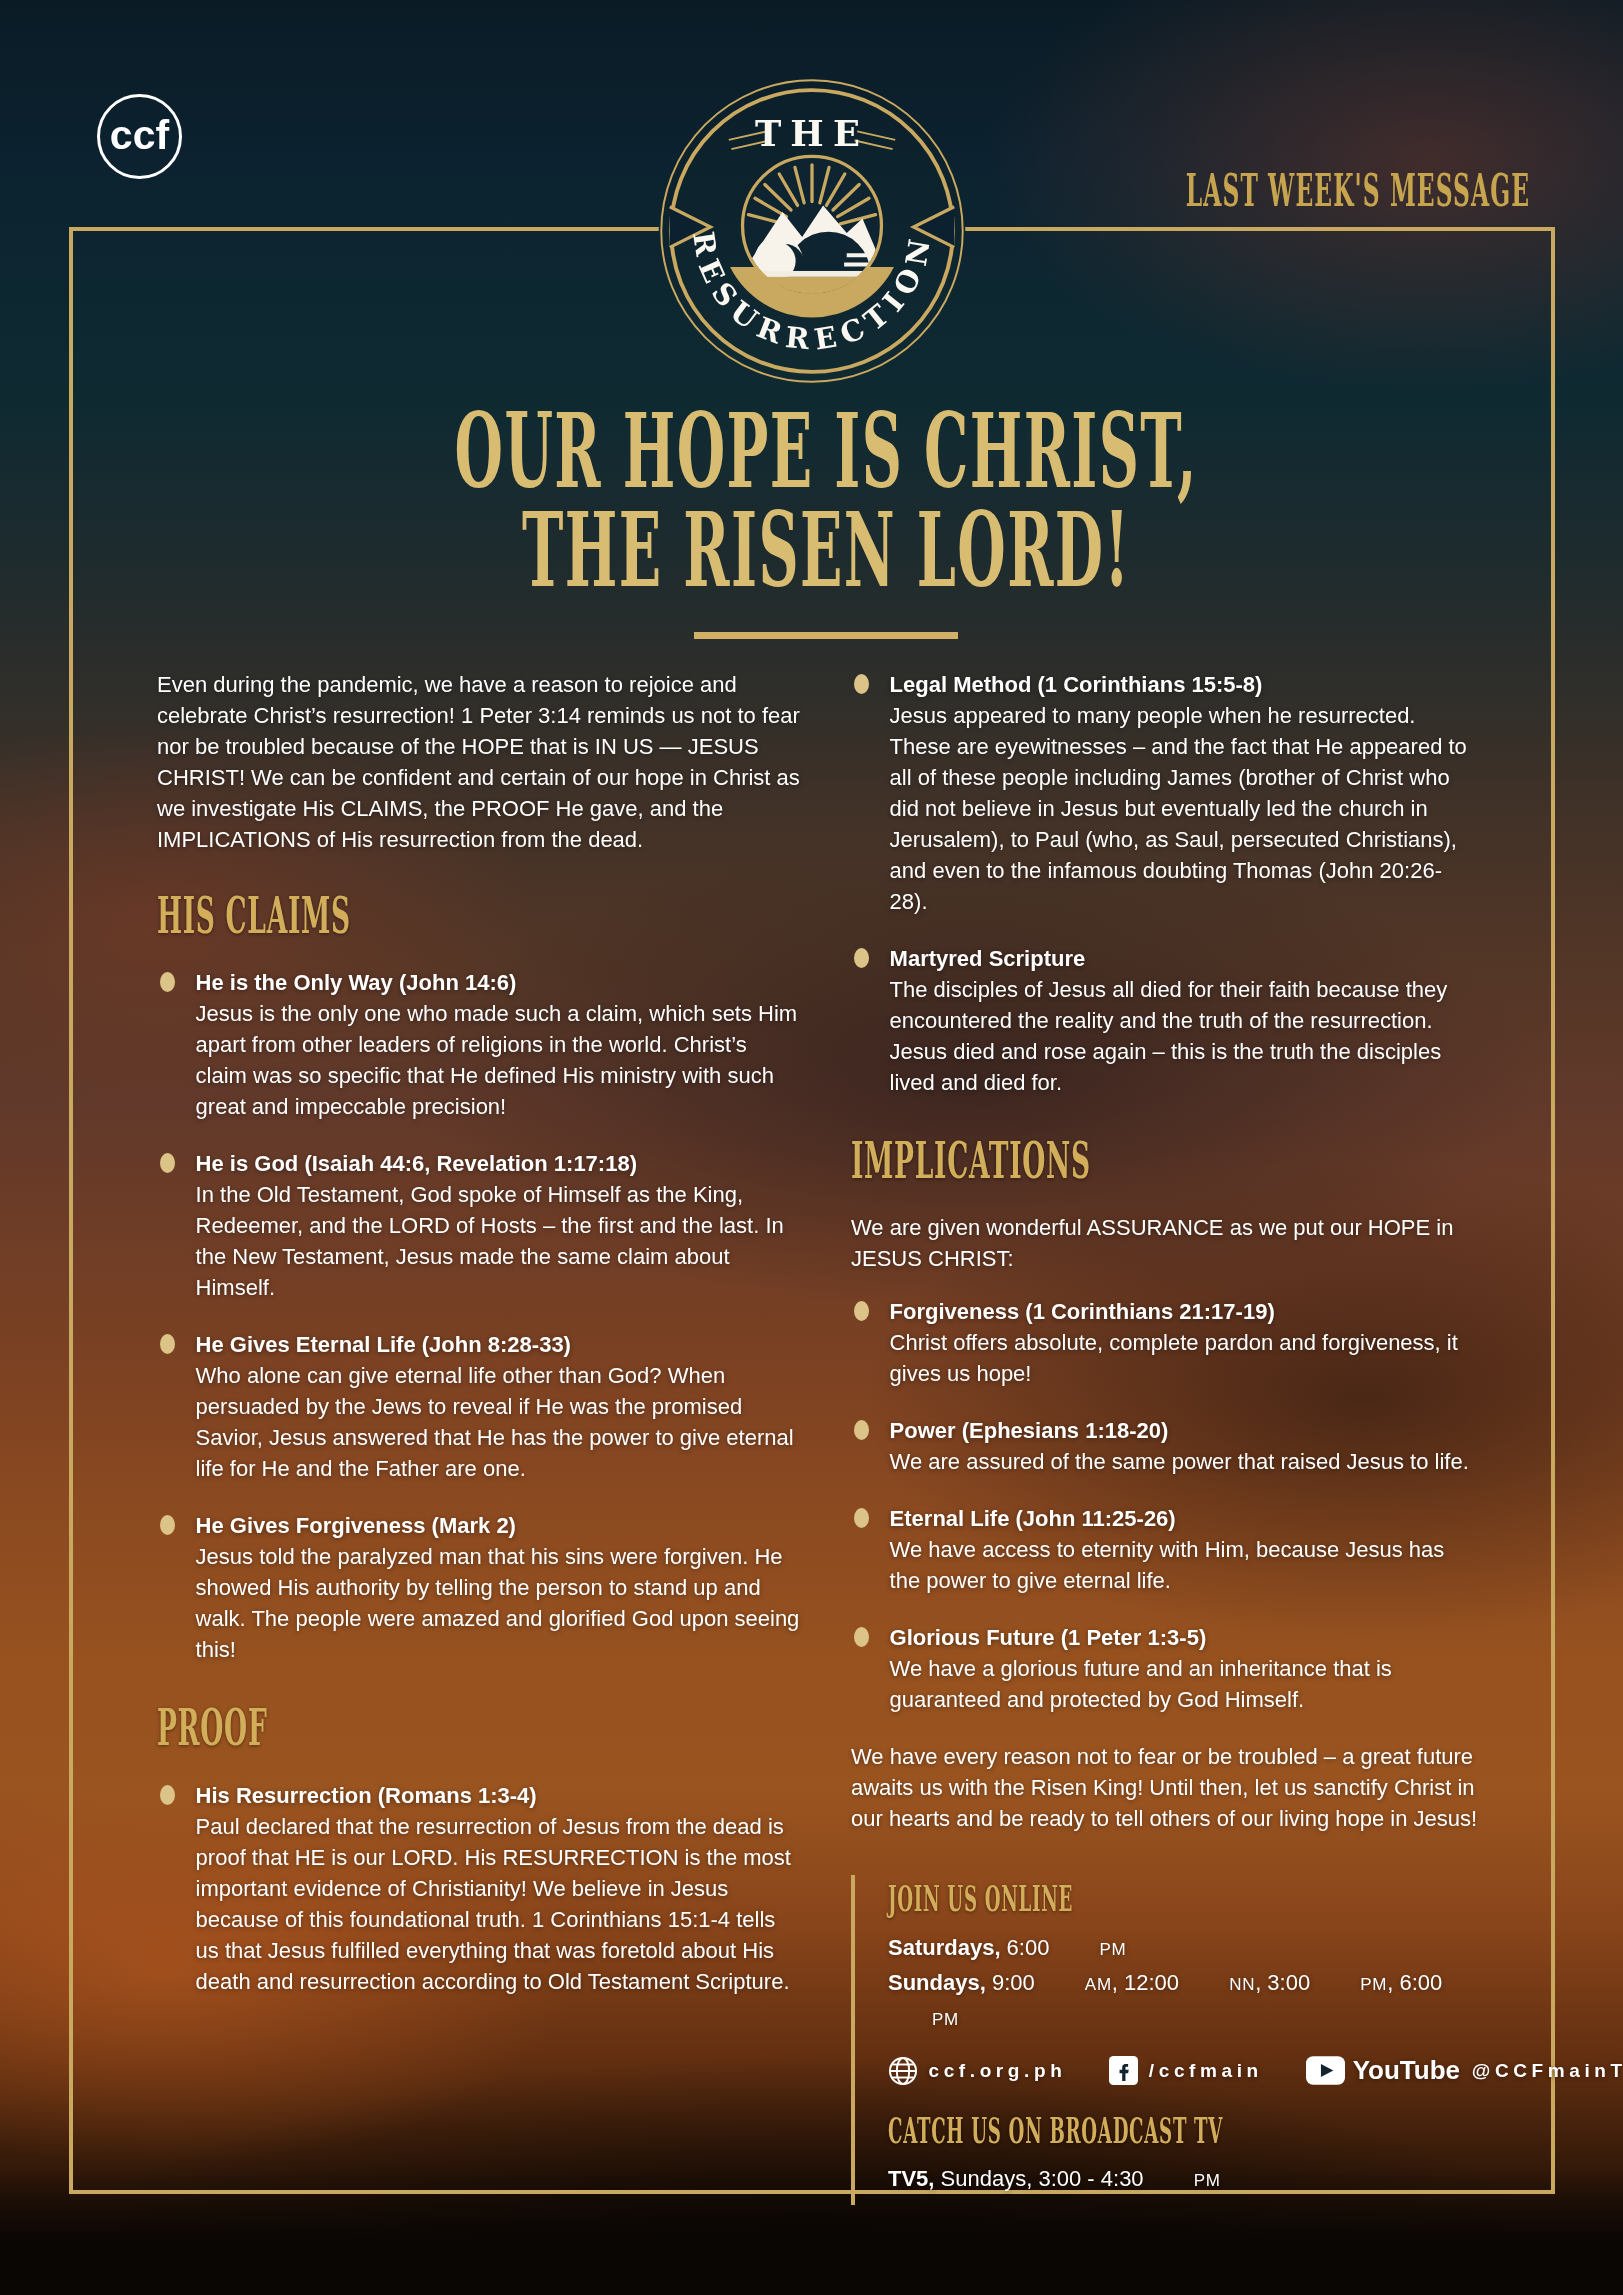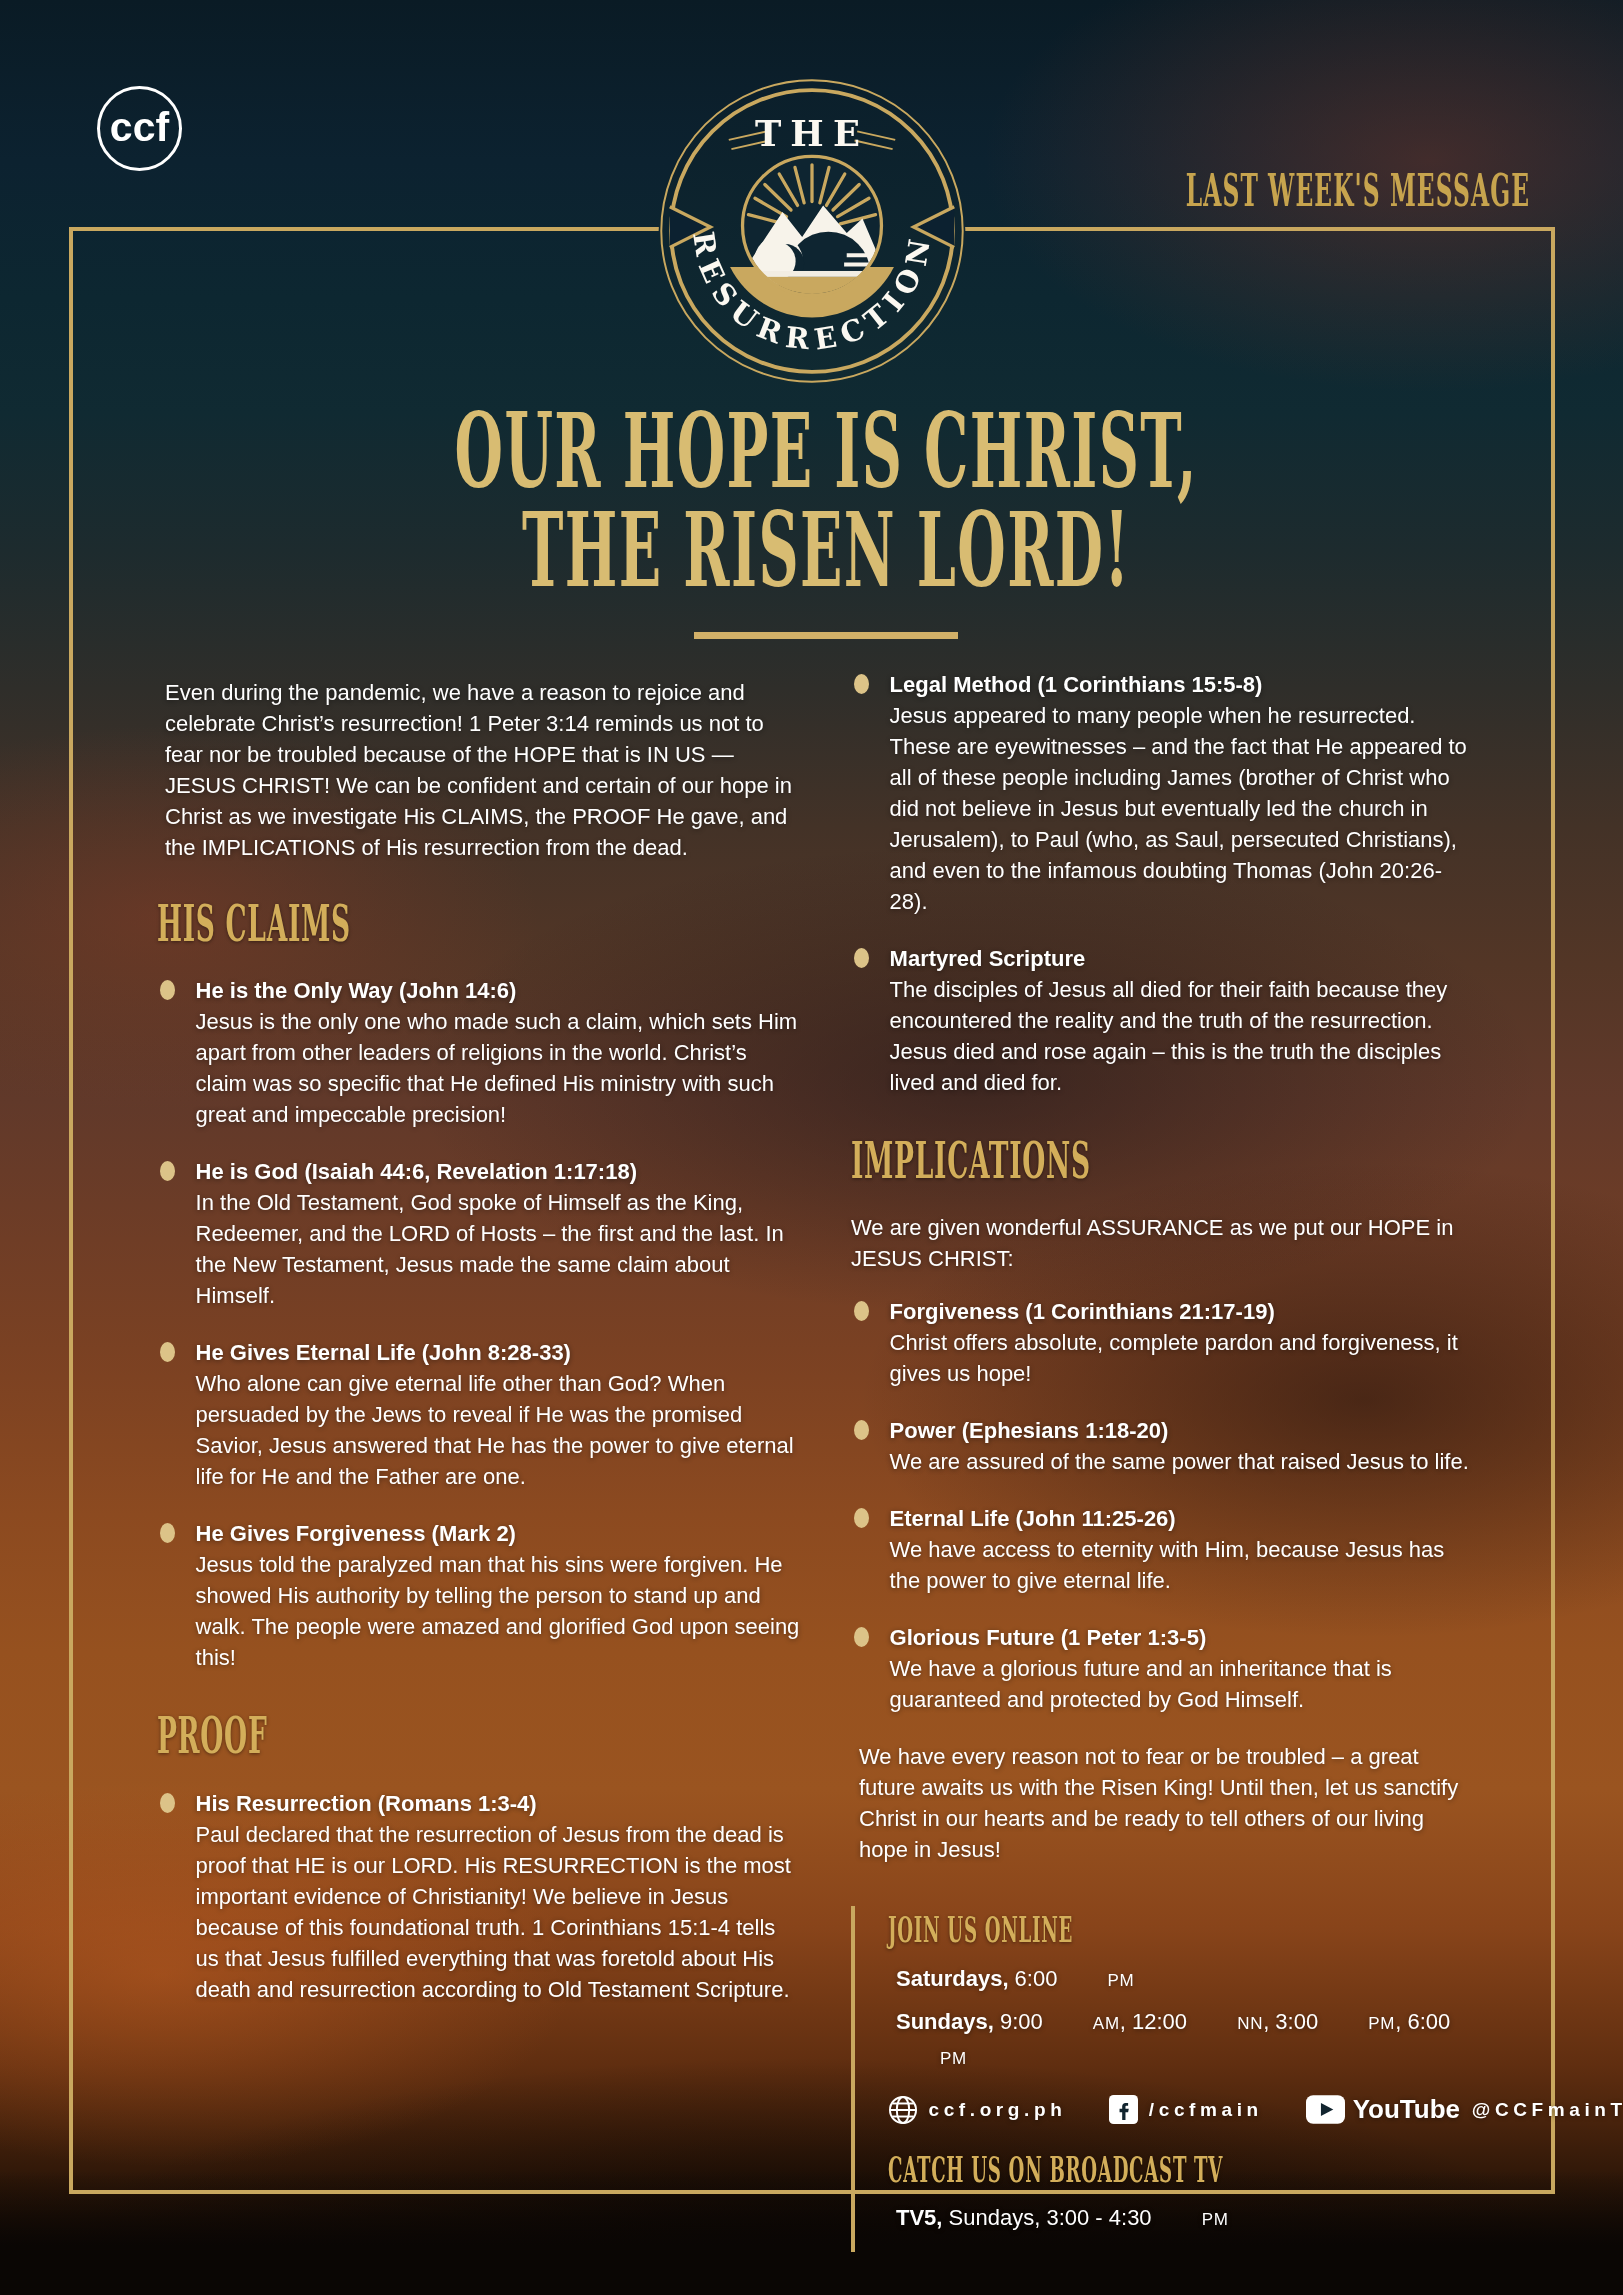--- a/index.html
+++ b/index.html
@@ -19,41 +19,41 @@
         #8c4a20 66%,#96511f 72%,#9a5420 78%,#88441a 84%,#602e10 90%,#2e1708 95%,#140b05 100%);}
   .bg::after{content:"";position:absolute;left:0;right:0;bottom:0;height:124px;
       background:linear-gradient(180deg,transparent,#0a0604 60%);}
   
   .frame{position:absolute;left:69px;top:227px;width:1486px;height:1967px;
          border:4.6px solid #c9a85f;box-sizing:border-box;}
   
   .cond{display:inline-block;font-family:"DejaVu Serif",serif;font-weight:700;
         letter-spacing:2px;white-space:nowrap;transform:scaleX(.52);transform-origin:0 50%;}
   
-  .logo{position:absolute;left:97px;top:86px;width:79px;height:79px;border:3.9px solid #fff;
+  .logo{position:absolute;left:97px;top:94px;width:79px;height:79px;border:3.9px solid #fff;
         border-radius:50%;display:flex;align-items:center;justify-content:center;}
   .logo span{font-size:41px;font-weight:700;letter-spacing:0;line-height:1;
         font-family:"Liberation Sans",sans-serif;margin-top:-2.6px;}
   
   .tag{position:absolute;top:164px;right:94px;text-align:left;}
   .tag .cond{font-size:45px;color:#c7a44e;transform:scaleX(.52);transform-origin:100% 50%;}
   
   .badge{position:absolute;left:658px;top:77px;width:308px;height:308px;}
   
   .title{position:absolute;left:0;right:0;top:401px;text-align:center;padding-left:28px;}
   .title-line{display:block;height:99px;line-height:99px;}
   .title-line .cond{font-size:103px;color:#d8bc72;letter-spacing:2.6px;
         transform:scaleX(.54);transform-origin:50% 50%;}
   .divider{width:264px;height:6.5px;background:#d2b068;margin:33px auto 0;}
   
   .col{position:absolute;top:669px;font-size:22px;line-height:31px;
        text-shadow:0 1.3px 5.2px rgba(0,0,0,.45);}
   .col.left{left:157px;width:645px;}
   .col.right{left:851px;width:628px;}
-  .col p{margin:8px;}
+  .col p{margin:0;}
   .sec{margin:35px 0 18.3px;line-height:54px;}
   .sec.first{margin-top:33px;}
   .sec .cond{font-size:51px;color:#d3ae5a;letter-spacing:1.3px;}
   .bullet{display:flex;margin-bottom:26px;}
   .dot{flex:none;width:15px;height:20px;border-radius:50%;background:#dcc388;margin:5.2px 0 0 2.6px;}
   .bcontent{margin-left:21px;}
   .btitle{font-weight:700;}
   .lead{margin:0 0 22px !important;}
   .closing{margin-top:3.9px !important;}
   

